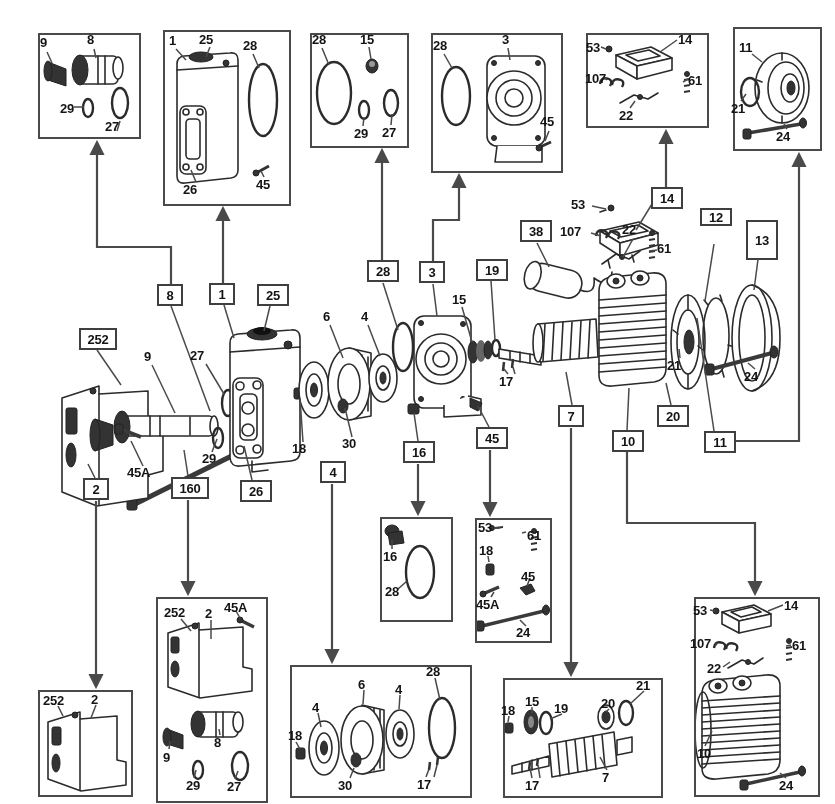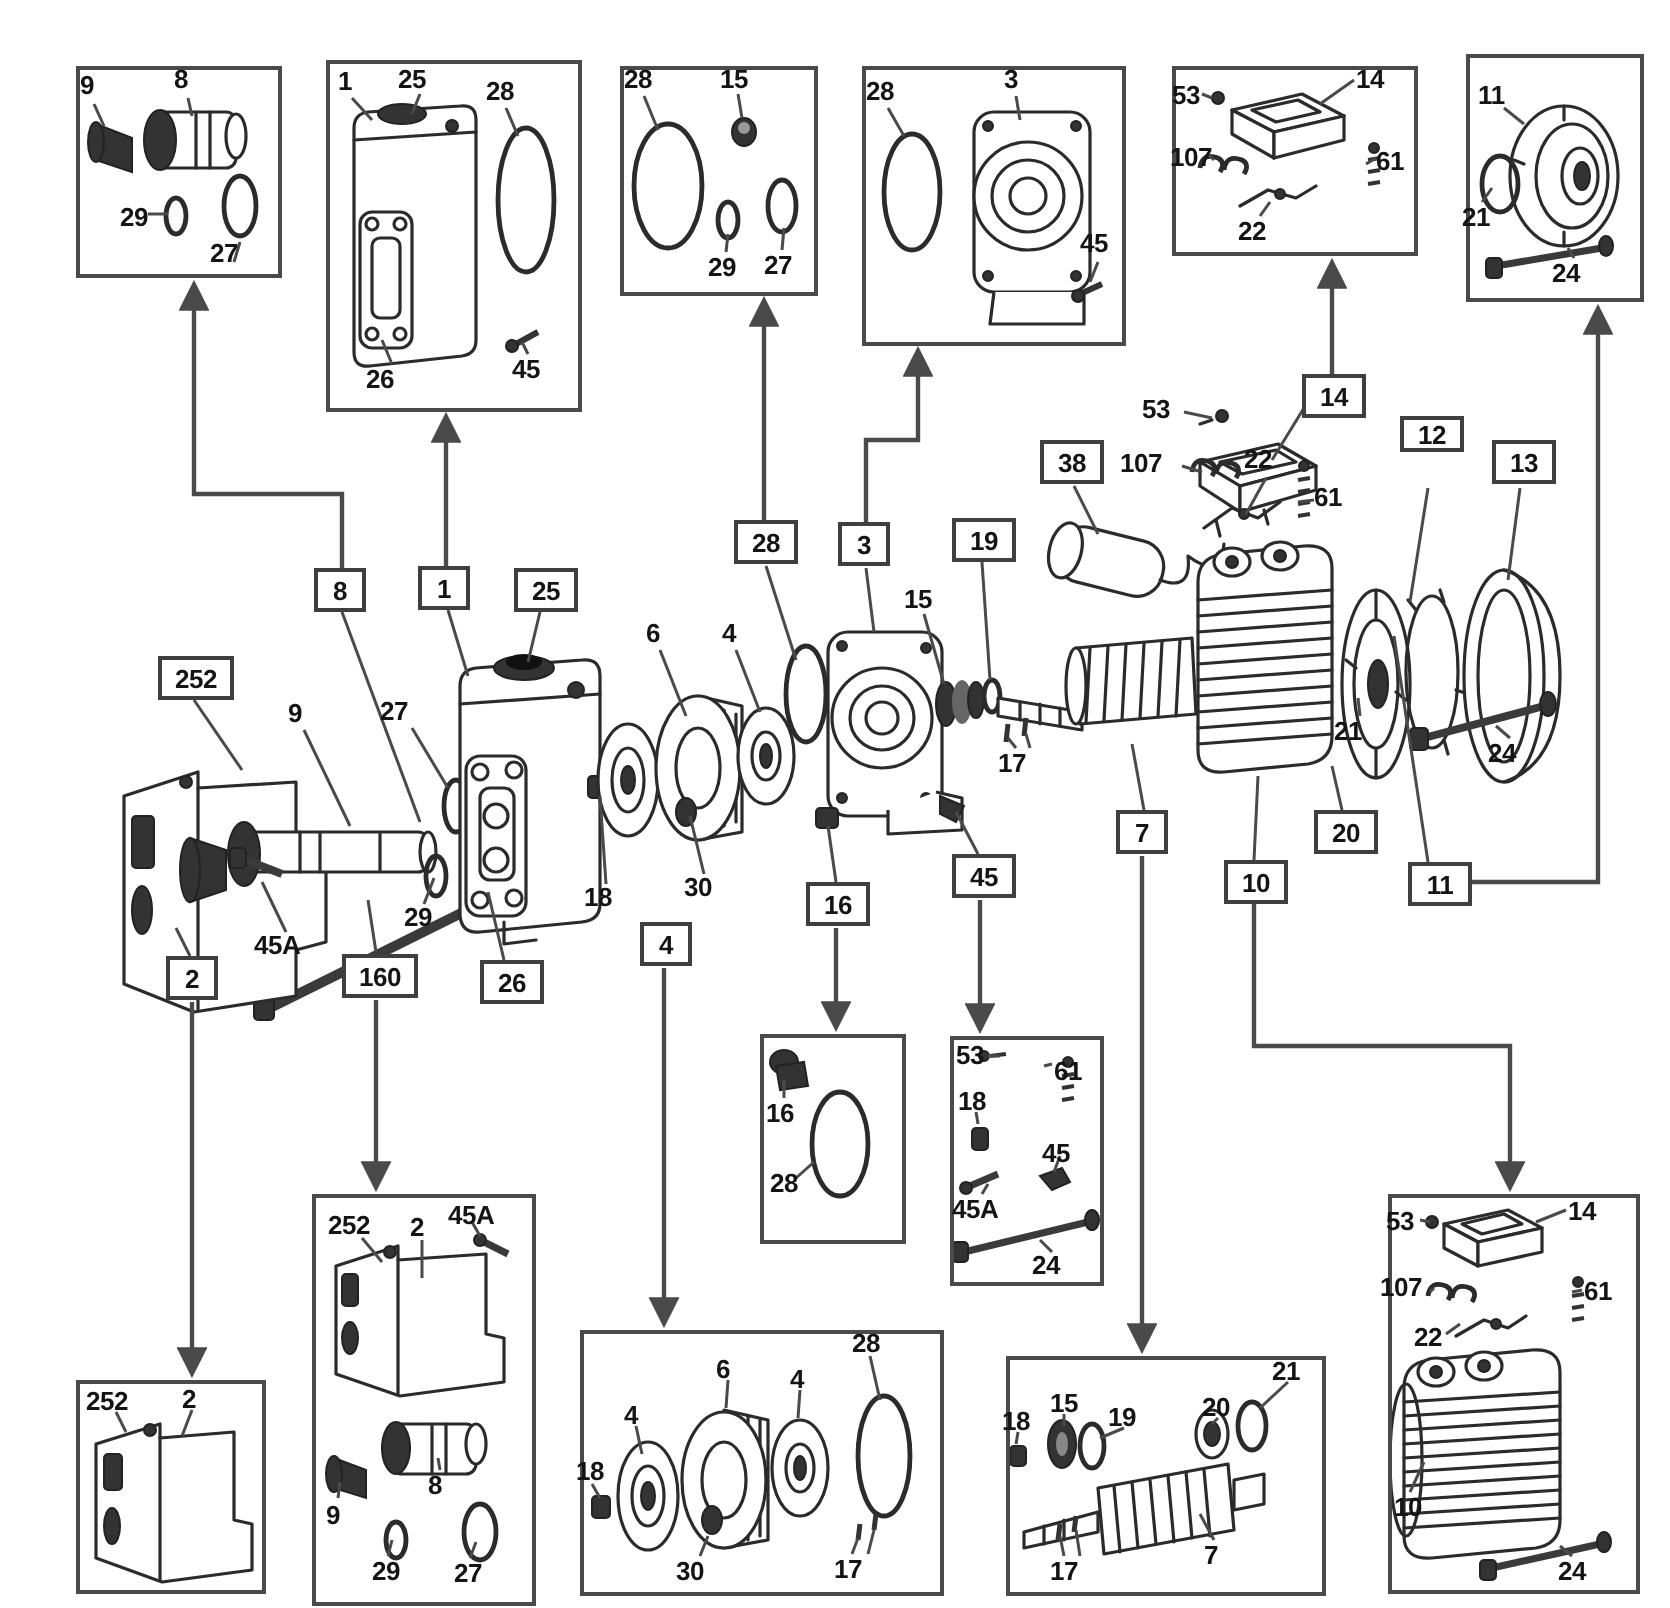--- a/index.html
+++ b/index.html
@@ -492,21 +492,21 @@
       <div class="blabel" style="left: 79px; top: 328px; width: 38px; height: 22px;">252</div>
       <div class="blabel" style="left: 83px; top: 478px; width: 26px; height: 22px;">2</div>
       <div class="blabel" style="left: 171px; top: 477px; width: 38px; height: 22px;">160</div>
       <div class="blabel" style="left: 240px; top: 480px; width: 32px; height: 22px;">26</div>
       <div class="blabel" style="left: 367px; top: 260px; width: 32px; height: 22px;">28</div>
       <div class="blabel" style="left: 419px; top: 261px; width: 26px; height: 22px;">3</div>
       <div class="blabel" style="left: 476px; top: 259px; width: 32px; height: 22px;">19</div>
       <div class="blabel" style="left: 520px; top: 220px; width: 32px; height: 22px;">38</div>
       <div class="blabel" style="left: 651px; top: 187px; width: 32px; height: 22px;">14</div>
       <div class="blabel" style="left: 700px; top: 208px; width: 32px; height: 18px;">12</div>
-      <div class="blabel" style="left: 746px; top: 220px; width: 32px; height: 22px;">13</div>
+      <div class="blabel" style="left: 746px; top: 220px; width: 32px; height: 40px;">13</div>
       <div class="blabel" style="left: 320px; top: 461px; width: 26px; height: 22px;">4</div>
       <div class="blabel" style="left: 403px; top: 441px; width: 32px; height: 22px;">16</div>
       <div class="blabel" style="left: 476px; top: 427px; width: 32px; height: 22px;">45</div>
       <div class="blabel" style="left: 558px; top: 405px; width: 26px; height: 22px;">7</div>
       <div class="blabel" style="left: 657px; top: 405px; width: 32px; height: 22px;">20</div>
       <div class="blabel" style="left: 612px; top: 430px; width: 32px; height: 22px;">10</div>
       <div class="blabel" style="left: 704px; top: 431px; width: 32px; height: 22px;">11</div>
       <div class="plabel" style="left: 144px; top: 349px;">9</div>
       <div class="plabel" style="left: 190px; top: 348px;">27</div>
       <div class="plabel" style="left: 202px; top: 451px;">29</div>

